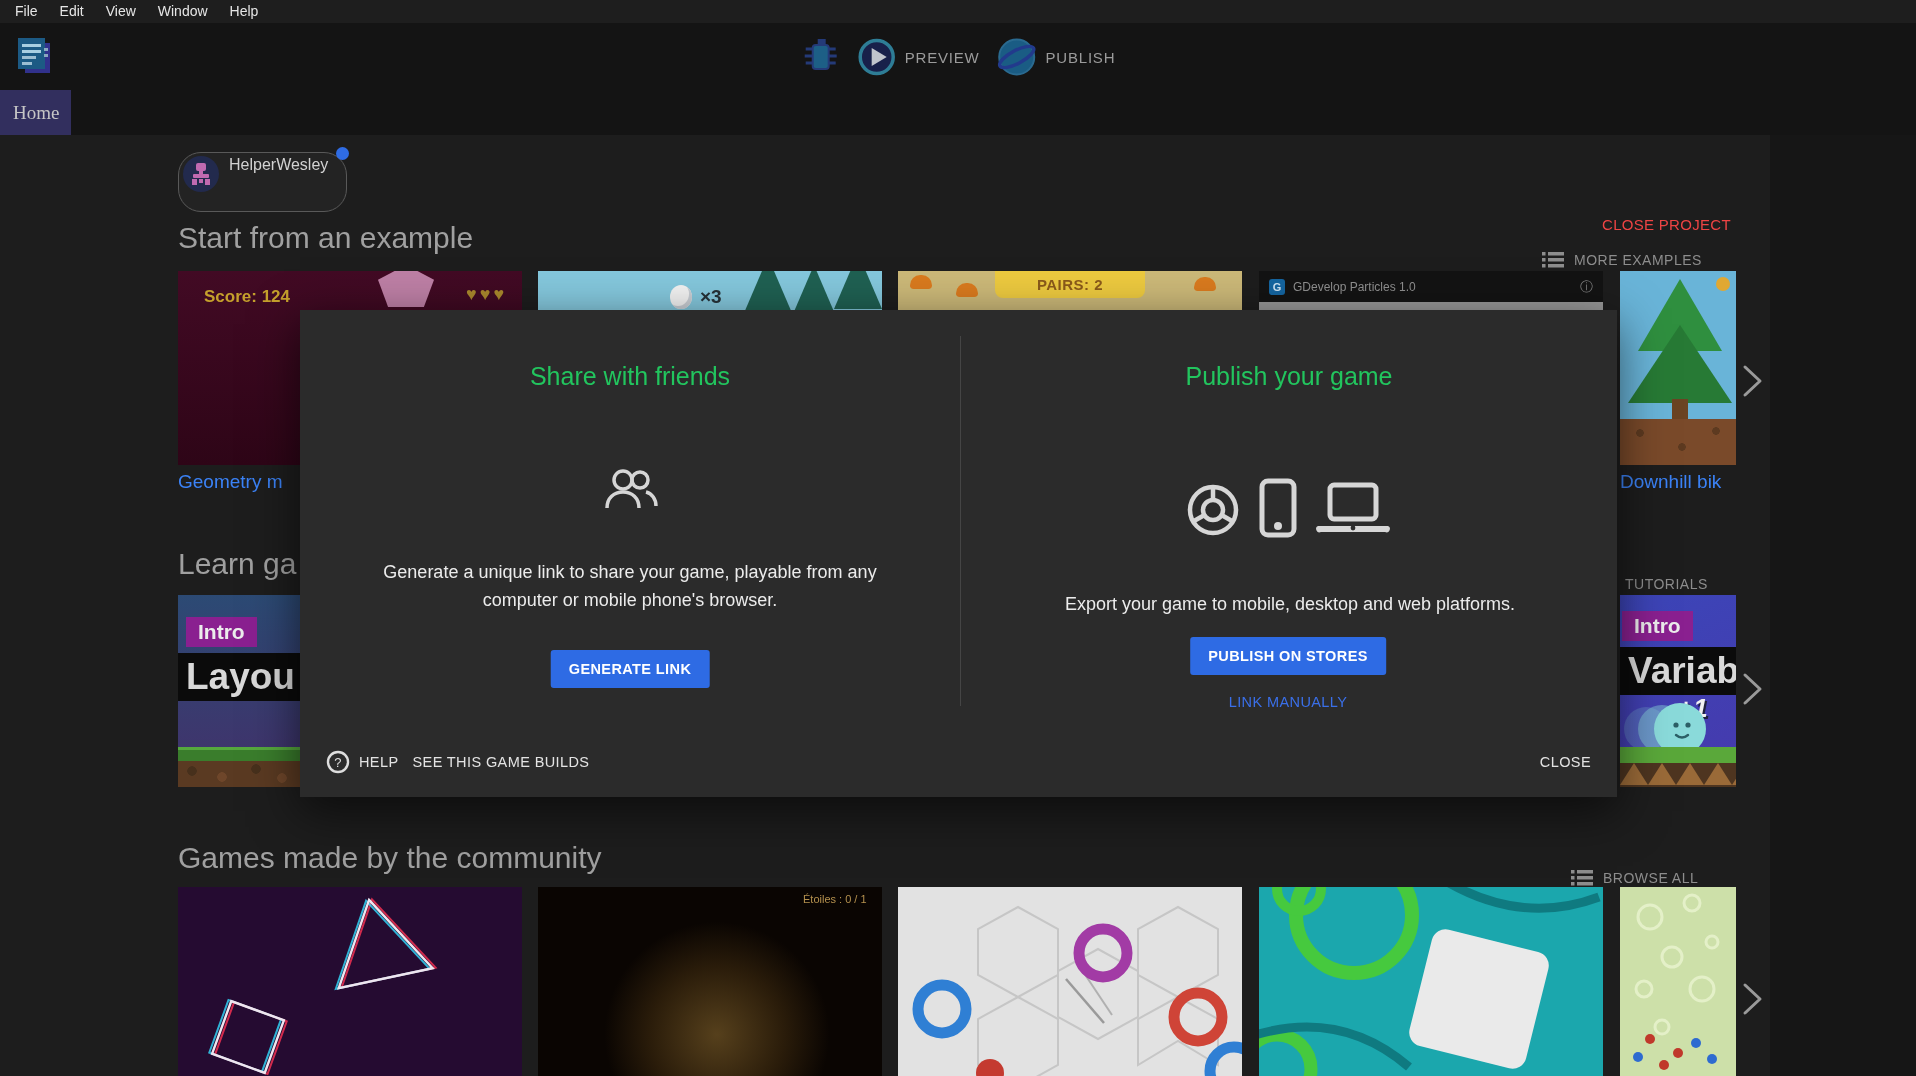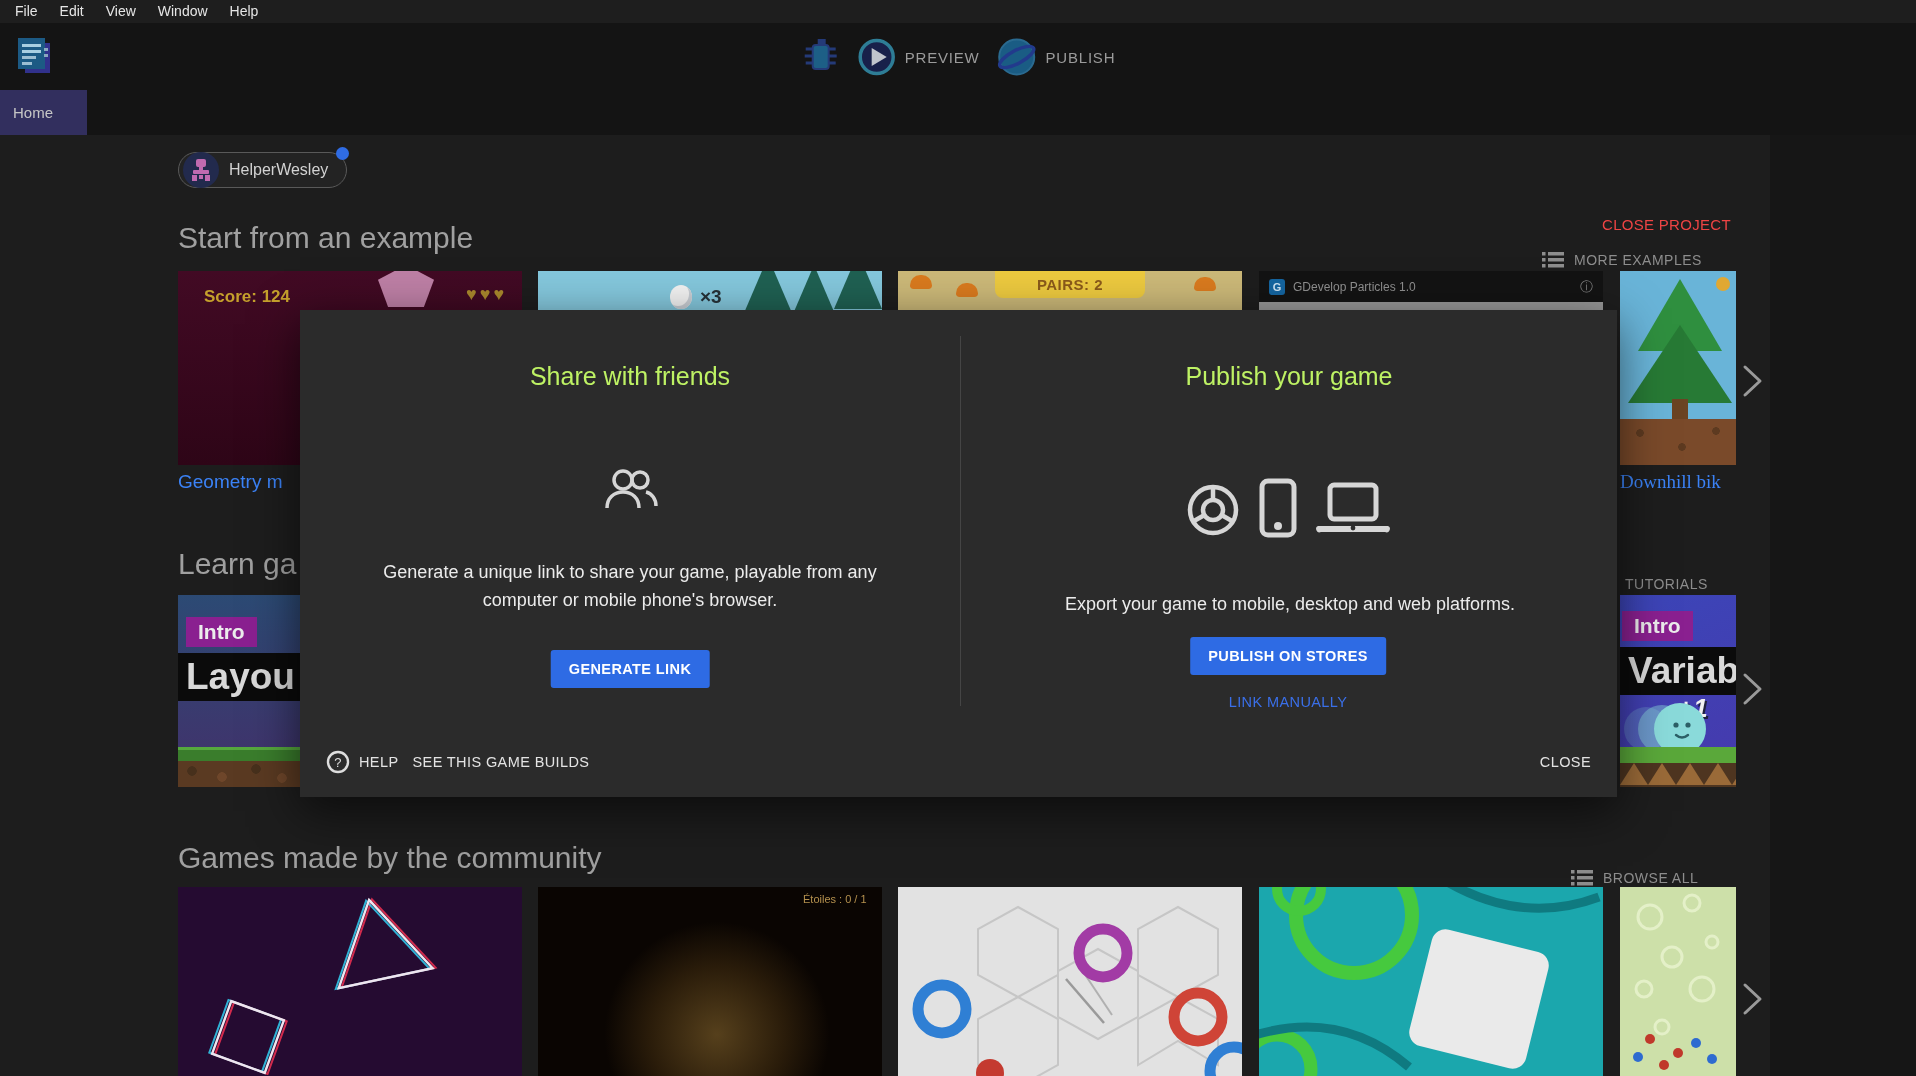--- a/index.html
+++ b/index.html
@@ -8,29 +8,29 @@
   .abs{position:absolute;}
 
   
   .menubar{position:absolute;top:0;left:0;right:0;height:23px;background:#1e1e1e;display:flex;align-items:center;padding-left:4px;z-index:5;}
   .menu-item{color:#e6e6e6;font-size:14px;padding:0 11px;line-height:23px;cursor:default;}
   .toolbar{position:absolute;top:23px;left:0;right:0;height:67px;background:#141414;z-index:5;}
   .toolbar-center{position:absolute;left:50%;top:12px;transform:translateX(-50%);display:flex;align-items:center;gap:16px;}
   .tool-label{color:#9b9b9b;font-size:15px;letter-spacing:.8px;margin-left:8px;}
   .tool-btn{display:flex;align-items:center;}
   .tabbar{position:absolute;top:90px;left:0;right:0;height:45px;background:#141414;z-index:5;}
-  .tab-active{position:absolute;left:0;top:0;width:87px;height:45px;background:#322f5e;color:#c6c6c6;
-              font-size:15px;display:flex;align-items:center;padding-left:13px;box-sizing:border-box;}
+  .tab-active{position:absolute;left:0;top:0;width:71px;height:45px;background:#322f5e;color:#c6c6c6;
+              font-size:19px;display:flex;align-items:center;padding-left:13px;box-sizing:border-box;font-family:Liberation Serif, serif;}
 
   
   .content{position:absolute;top:135px;left:0;right:0;bottom:0;background:#1d1d1d;z-index:1;}
   .gutter{position:absolute;left:1770px;top:0;bottom:0;width:146px;background:#161616;z-index:2;}
 
-  .user-chip{position:absolute;left:178px;top:17px;height:36px;border:1px solid #595959;border-radius:23px;
-             display:flex;align-items:center;padding:3px 18px 3px 4px;background:#232323;box-sizing:border-box;}
+  .user-chip{position:absolute;left:178px;top:17px;height:60px;border:1px solid #595959;border-radius:23px;
+             display:flex;padding:3px 18px 3px 4px;background:#232323;box-sizing:border-box;}
   .avatar{width:36px;height:36px;border-radius:50%;background:#222a4d;display:flex;align-items:center;justify-content:center;overflow:hidden;}
   .user-name{color:#d2d2d2;font-size:16px;margin-left:10px;}
   .notif-dot{position:absolute;left:336px;top:12px;width:13px;height:13px;border-radius:50%;background:#2f6ce4;}
 
   .btn-blue{background:#1c47ae;color:#e6edff;font-size:15px;letter-spacing:.3px;border:none;border-radius:3px;
             padding:0 17px;height:40px;display:flex;align-items:center;cursor:pointer;font-family:inherit;}
   .btn-text{color:#ef4444;font-size:15px;letter-spacing:.3px;background:none;border:none;cursor:pointer;font-family:inherit;margin-top:48px;}
 
   .h-section{position:absolute;color:#a0a0a0;font-size:30px;font-weight:400;white-space:nowrap;}
   .action-link{position:absolute;display:flex;align-items:center;gap:10px;color:#8d8d8d;font-size:14px;letter-spacing:.5px;cursor:pointer;margin-top:20px;}
@@ -102,21 +102,21 @@
   .com4{background:#1ba7ad;}
   .com4 .sq{position:absolute;left:160px;top:52px;width:120px;height:120px;background:#eaeaea;border-radius:14px;transform:rotate(14deg);}
   .com5{background:#cde0a9;}
 
   .chev{position:absolute;z-index:3;cursor:pointer;}
 
   
   .dialog{position:absolute;left:300px;top:310px;width:1317px;height:487px;background:#2b2b2b;z-index:10;
           box-shadow:0 14px 45px rgba(0,0,0,.6);}
   .dlg-divider{position:absolute;left:660px;top:26px;width:1px;height:370px;background:#454545;}
-  .dlg-title{position:absolute;top:52px;color:#bef264;font-size:25px;text-align:center;}
+  .dlg-title{position:absolute;top:52px;color:#22c55e;font-size:25px;text-align:center;}
   .dlg-desc{position:absolute;color:#ececec;font-size:18px;text-align:center;line-height:28px;}
   .btn-primary{position:absolute;background:#2e6be4;color:#fff;border:none;border-radius:3px;height:38px;
                padding:0 18px;font-size:14.5px;font-weight:600;letter-spacing:.4px;cursor:pointer;font-family:inherit;}
   .link-blue{position:absolute;color:#3a6fe8;font-size:14.5px;letter-spacing:.4px;cursor:pointer;}
   .dlg-footer{position:absolute;left:0;right:0;top:436px;height:32px;display:flex;align-items:center;
               padding:0 26px;box-sizing:border-box;color:#e3e3e3;font-size:14.5px;letter-spacing:.4px;}
   .dlg-footer .grp{display:flex;align-items:center;gap:14px;}
   .dlg-footer .spacer{flex:1;}
   .fbtn{cursor:pointer;display:flex;align-items:center;gap:9px;}
 </style>
@@ -238,21 +238,21 @@
       <div class="card ex5" style="left:0;top:0;">
         <div class="pine1"></div>
         <div class="pine2"></div>
         <div class="trunk"></div>
         <div class="ground"></div>
         <div class="coin"></div>
       </div>
     </div>
 
     <div class="caption" style="left:178px;top:336px;">Geometry m</div>
-    <div class="clipwrap" style="left:1620px;top:336px;width:116px;height:26px;font-family:Liberation Serif, serif;">
+    <div class="clipwrap" style="left:1620px;top:336px;width:116px;height:26px;">
       <div class="caption" style="left:0;top:0;">Downhill bik</div>
     </div>
 
     <div class="h-section" style="left:178px;top:412px;">Learn ga</div>
     <div class="action-link" style="left:1625px;top:421px;">
       <span>TUTORIALS</span>
     </div>
 
     <div class="tut tut1" style="left:178px;top:460px;">
       <div class="badge">Intro</div>

